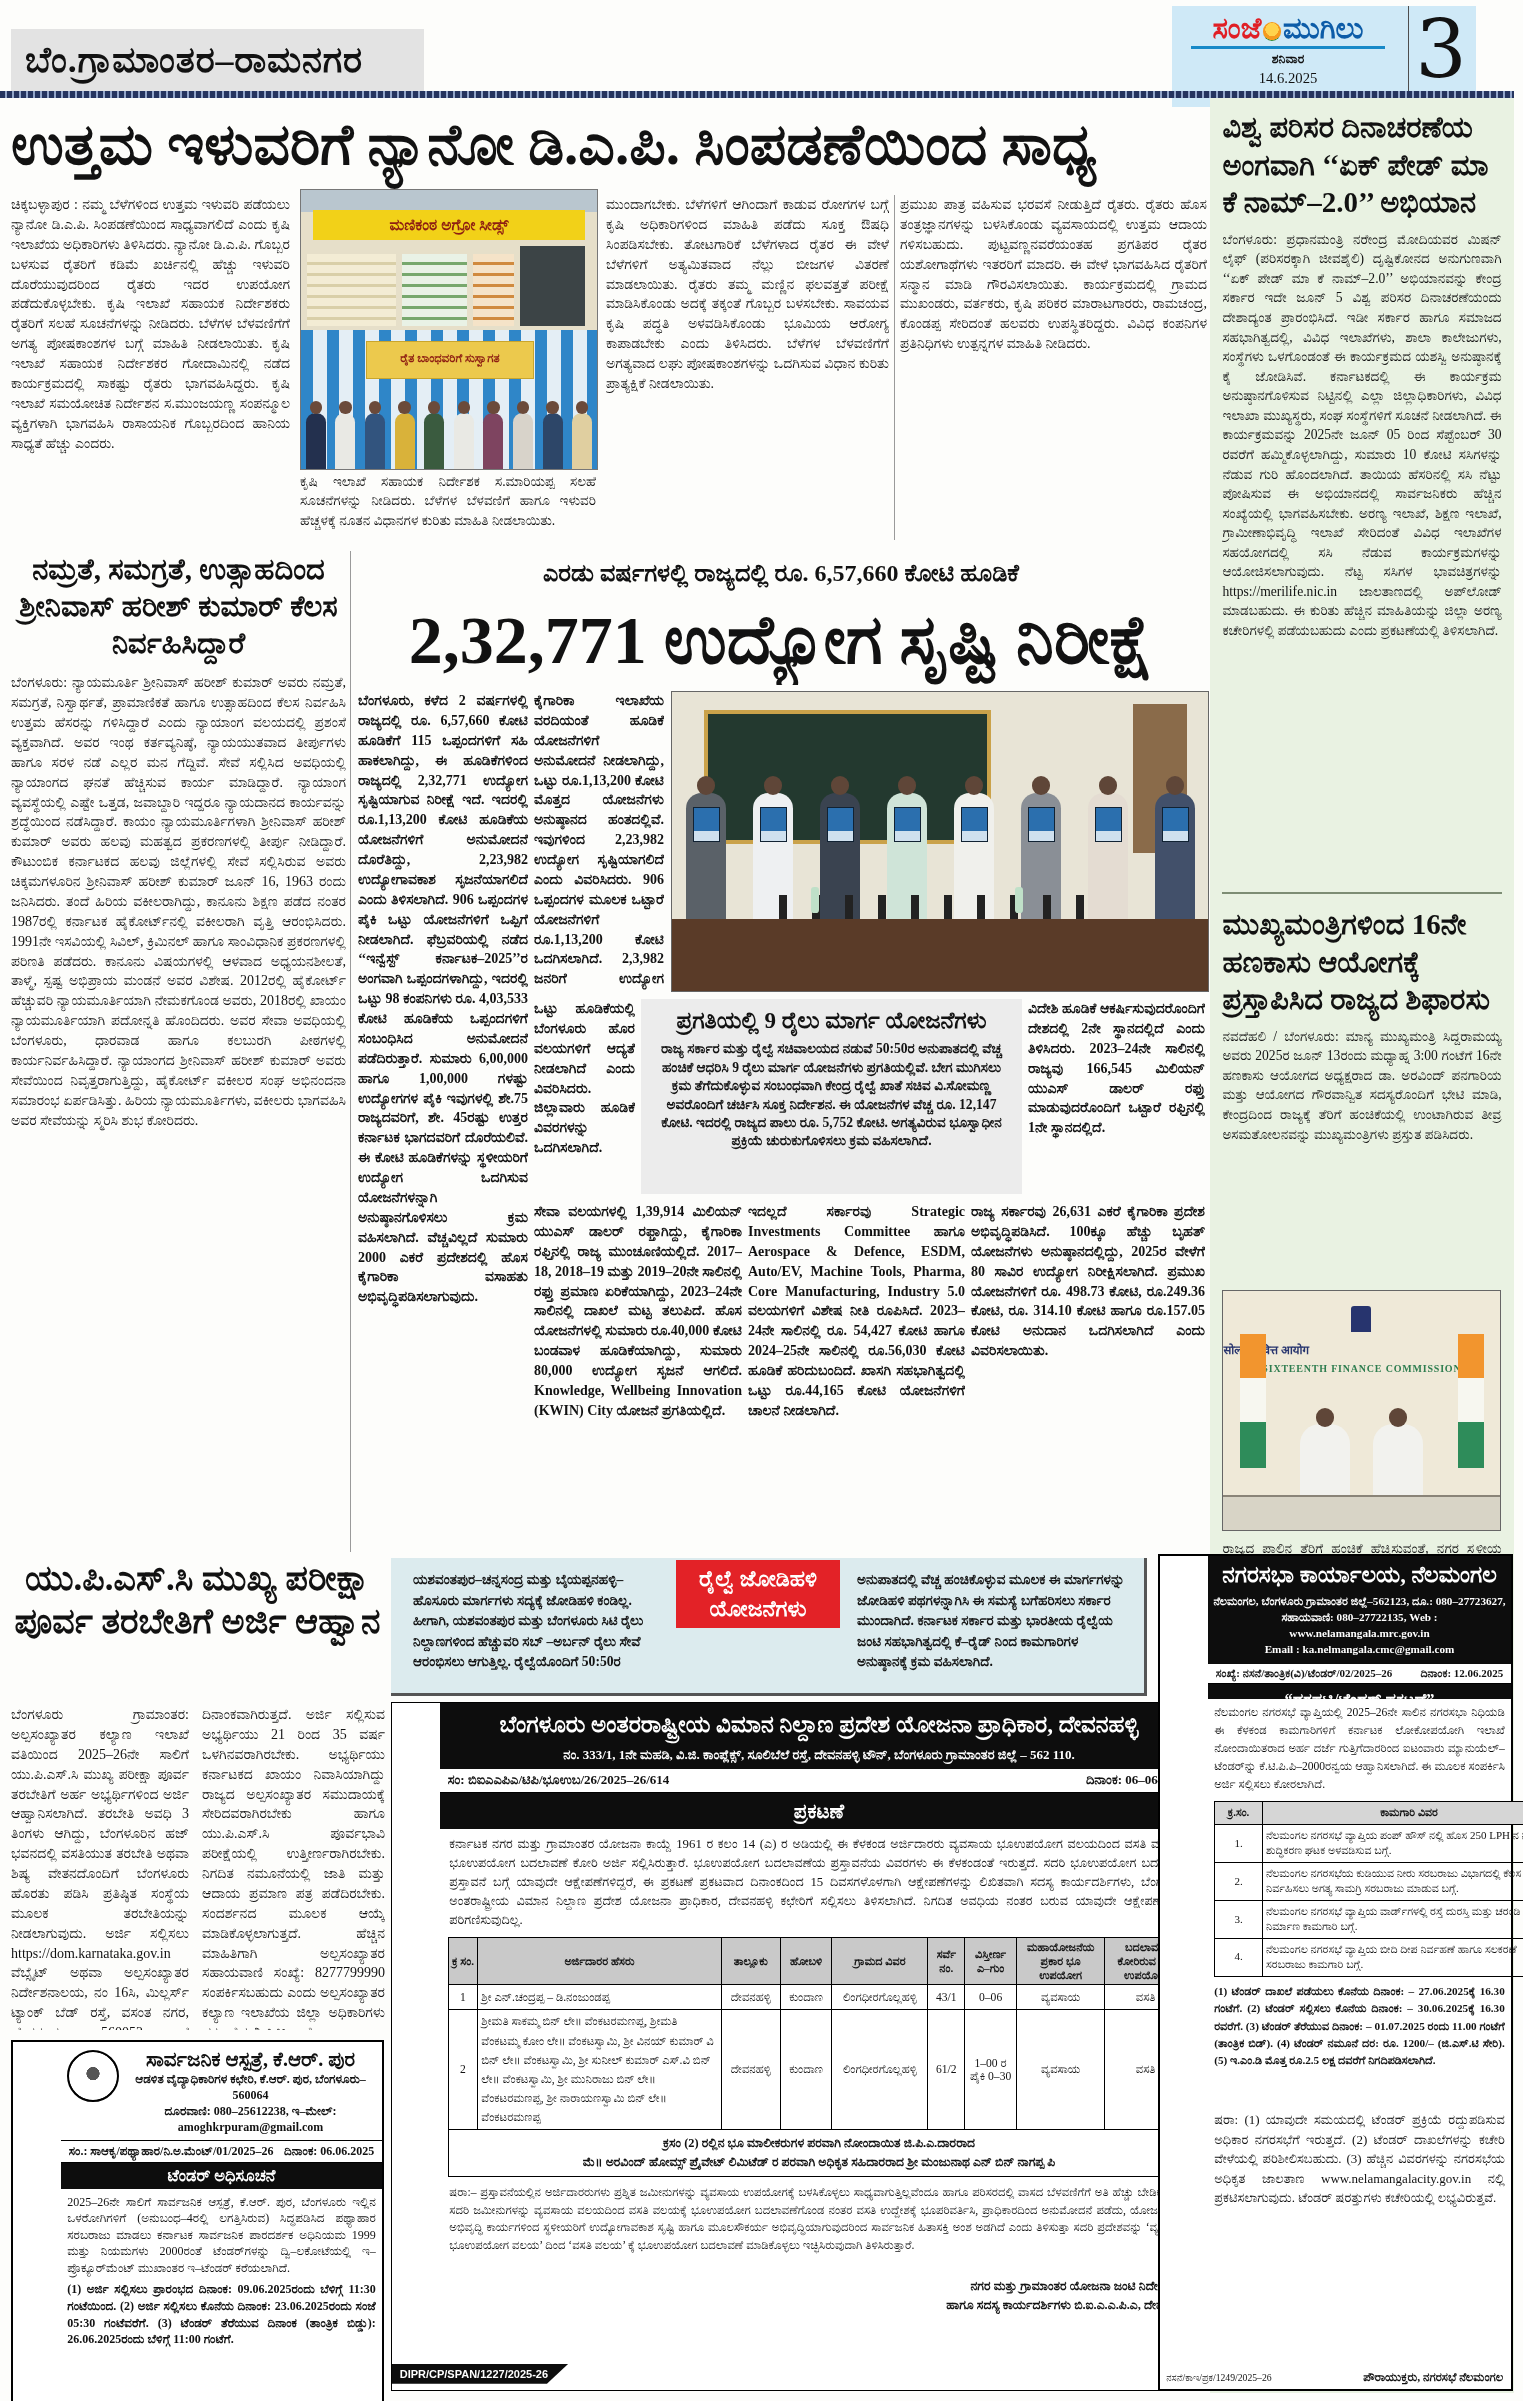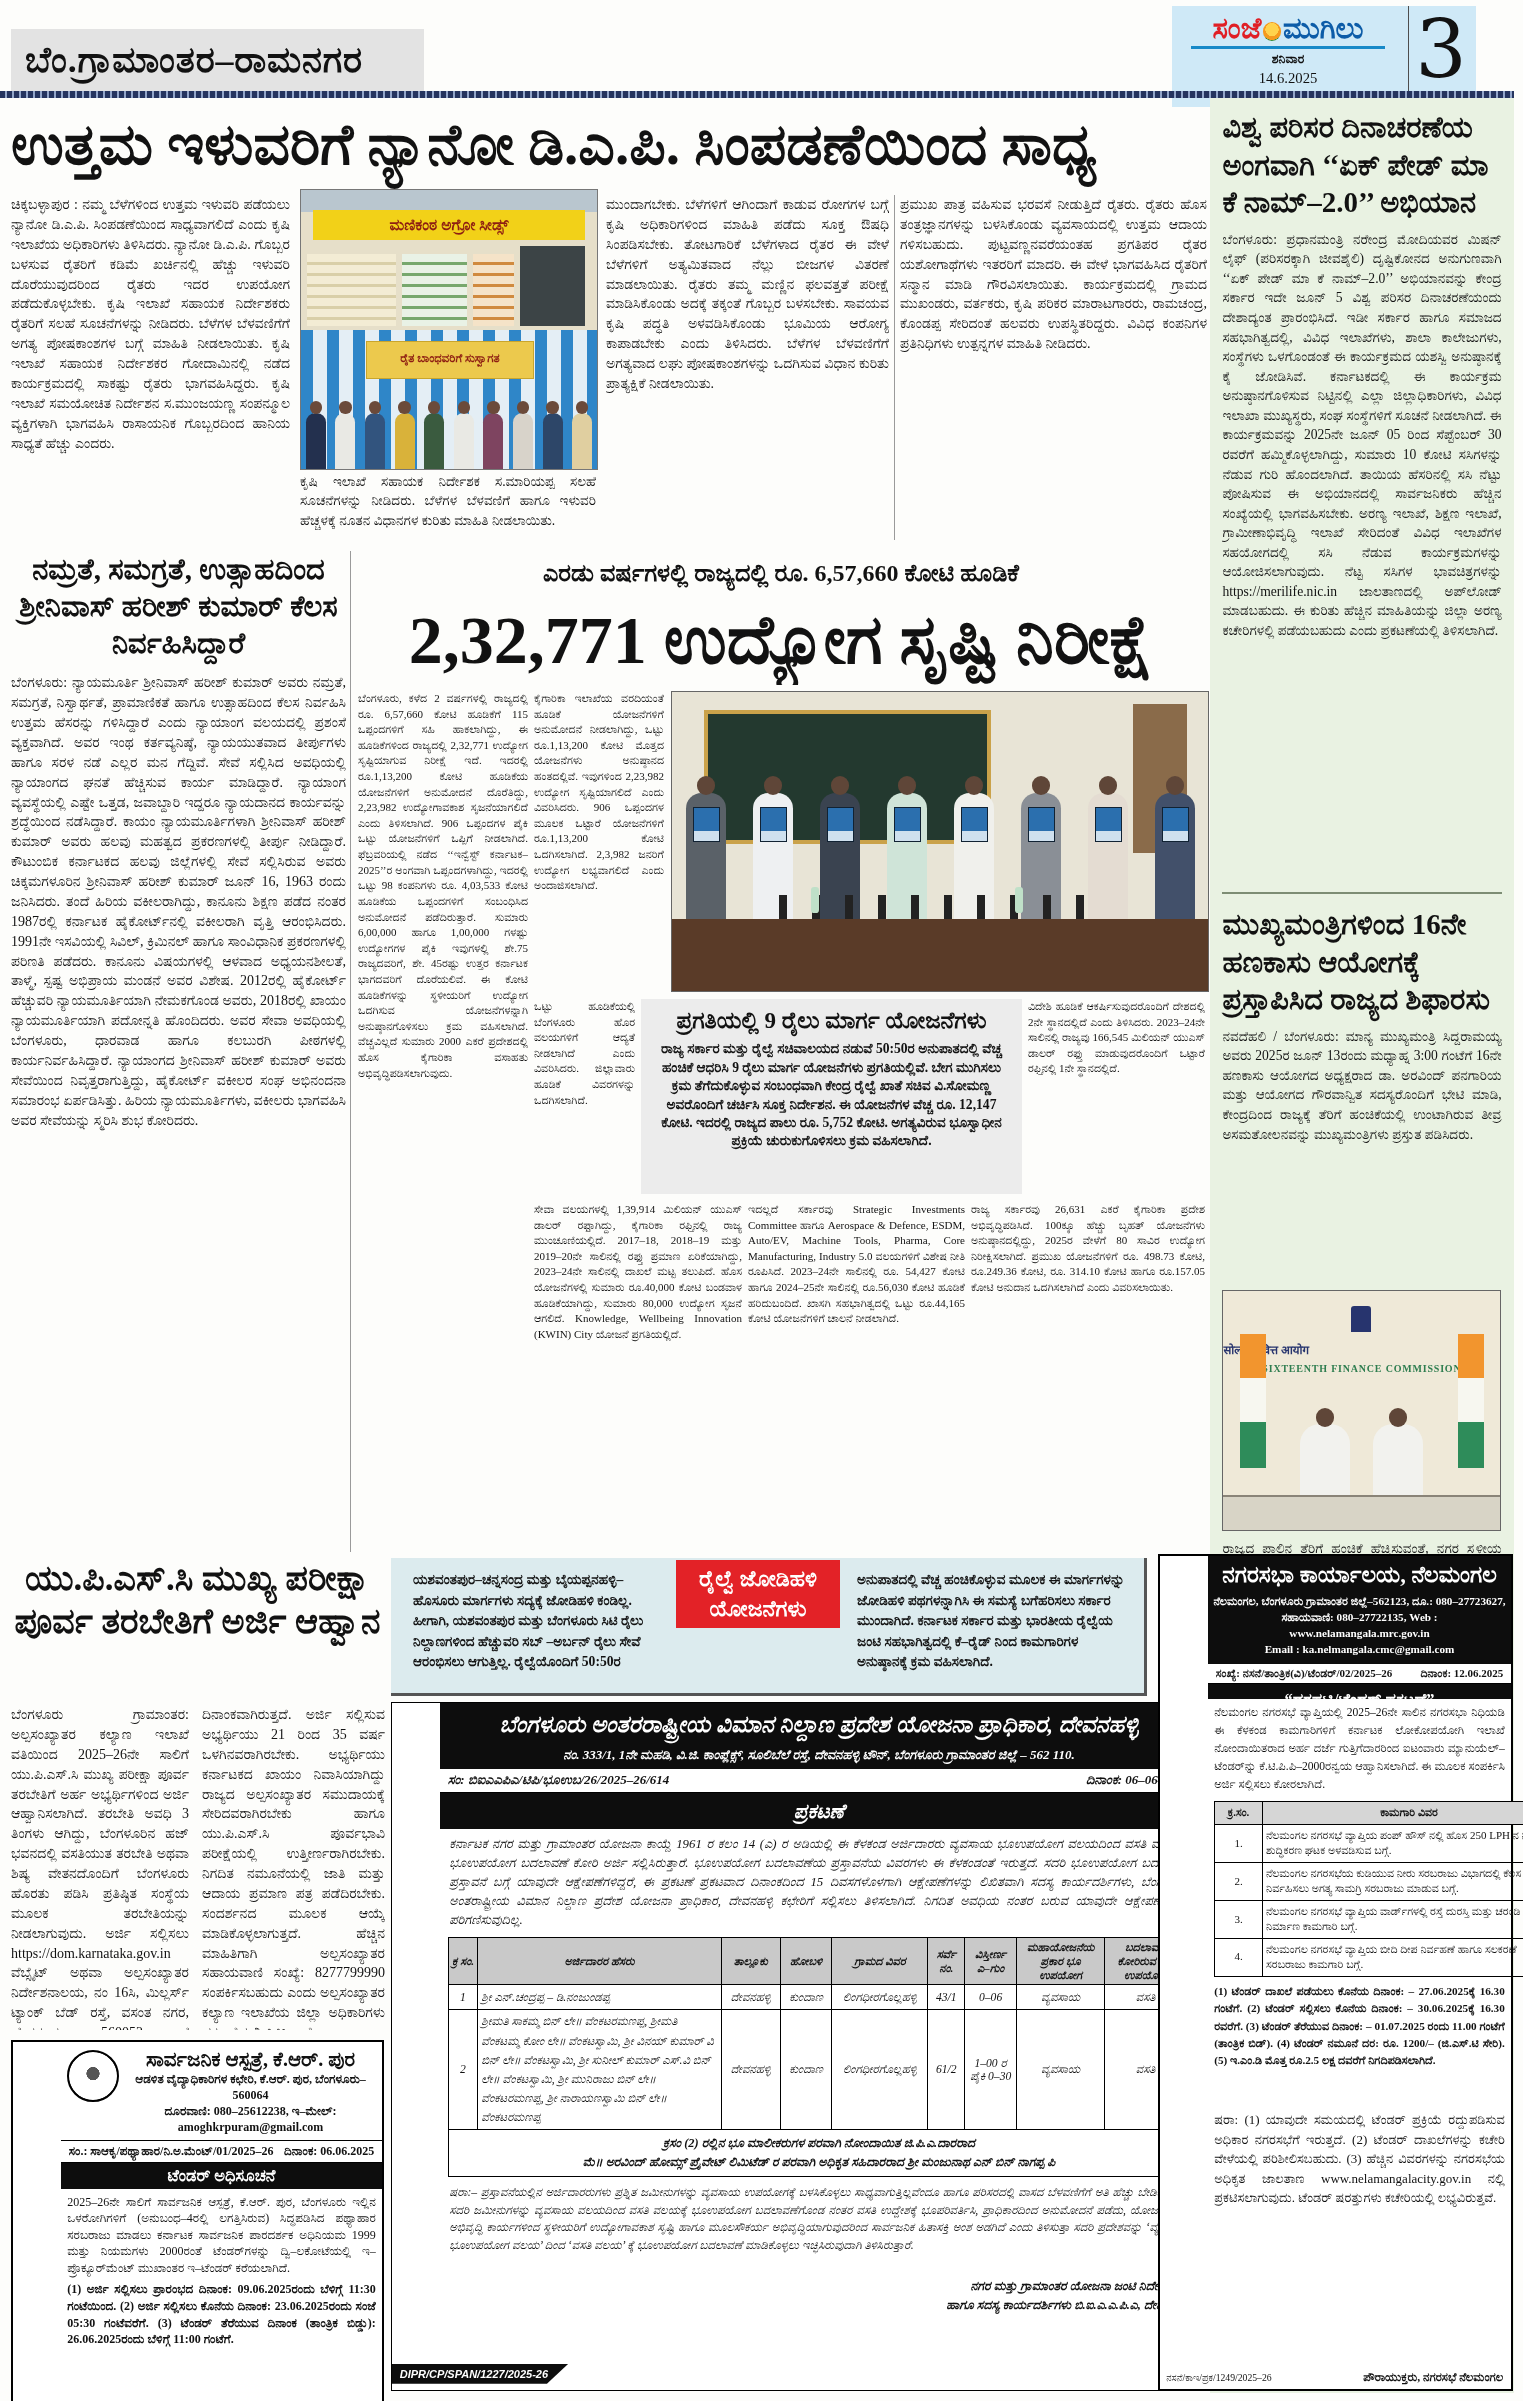--- a/index.html
+++ b/index.html
@@ -56,21 +56,21 @@
   .board{position:absolute;left:6%;top:6%;width:52%;height:42%;background:#23392f;border:4.6px solid #caa24a;}
   .photo-door{position:absolute;right:4%;top:4%;width:10%;height:50%;background:#8a6b4a;}
   .officials{position:absolute;left:0;bottom:24%;width:100%;height:48%;display:flex;align-items:flex-end;justify-content:space-around;}
   .off{width:40px;height:88%;border-radius:15.5px 15.5px 0 0;position:relative;}
   .off::before{content:"";position:absolute;top:-17px;left:11px;width:18.6px;height:18.6px;border-radius:50%;background:#5f4638;}
   .booklet{position:absolute;left:7.7px;top:14px;width:25px;height:33px;background:linear-gradient(#2b6fae 0 70%,#cfe0ee 70% 100%);border:0.8px solid #123;}
   .conf-table{position:absolute;left:0;bottom:0;width:100%;height:24%;background:#5a3b28;}
   .mics{position:absolute;left:20%;bottom:22%;width:60%;height:10%;
     background:repeating-linear-gradient(90deg,#222 0 7.7px,transparent 7.7px 33px);}
   .bottle{position:absolute;bottom:26%;width:7.7px;height:26px;background:#bfe0c8;border-radius:3.1px;}
-  .jobs-col{font-size:11px;}
+  .jobs-col{font-size:14px;font-weight:bold;}
   .box9{left:641px;top:999px;width:381px;height:195px;background:#ececec;padding:7.7px 12.4px;box-sizing:border-box;}
   .box9-t{font-size:23px;font-weight:bold;text-align:center;line-height:1.2;}
   .box9-b{margin-top:6.2px;font-size:13.6px;font-weight:bold;text-align:center;line-height:1.35;overflow:hidden;height:124px;}
   
   .rail{left:1210px;top:98px;width:304px;height:2295px;background:#e9f2e2;box-sizing:border-box;padding:11px 12.4px;}
   .rail-h{font-size:29px;font-weight:bold;line-height:1.3;}
   .rail-b{margin-top:7.7px;font-size:13.6px;text-align:justify;line-height:1.44;overflow:hidden;}
   .rail-div{height:1.5px;background:#7d8d74;margin:12.4px 0;}
   .fin-photo{width:277px;height:239px;border:0.8px solid #666;background:#efe9d8;position:relative;overflow:hidden;margin-top:7.7px;}
   .emblem{position:absolute;left:46%;top:6%;width:20px;height:26px;background:#27346e;border-radius:3.1px 3.1px 0 0;}
@@ -103,21 +103,21 @@
   .gov-emblem{width:48px;height:48px;border:2.3px double #000;border-radius:50%;flex:0 0 auto;margin:3.1px 4.6px 0 1.5px;
     background:radial-gradient(circle at 50% 45%, #555 0 18%, transparent 19%),radial-gradient(circle at 50% 50%, transparent 0 70%, #777 71% 74%, transparent 75%);}
   .hosp-title{font-size:20px;font-weight:bold;text-align:center;line-height:1.2;}
   .hosp-addr{font-size:12px;font-weight:bold;text-align:center;line-height:1.35;}
   .hosp-body{padding:4.6px 6.2px;font-size:12px;text-align:justify;line-height:1.38;}
   .hosp-items{padding:0 6.2px;font-size:12px;font-weight:bold;text-align:justify;line-height:1.4;}
   .hosp-foot{position:absolute;bottom:4.6px;left:6.2px;right:6.2px;display:flex;justify-content:space-between;align-items:flex-end;}
   .hosp-corner{font-size:10.5px;line-height:1.3;}
   .hosp-sig{font-size:12px;font-weight:bold;text-align:center;line-height:1.35;}
   
-  .airport{left:391px;top:1702px;width:808px;height:689px;border:1.5px solid #000;font-style:italic;}
+  .airport{left:391px;top:1702px;width:808px;height:689px;border:1.5px solid #000;}
   .ap-head{background:#0d0d0d;color:#fff;text-align:center;padding:7.7px 6.2px 6.2px;}
   .ap-title{font-size:23px;font-weight:bold;line-height:1.25;}
   .ap-addr{font-size:13px;font-weight:bold;margin-top:7.7px;}
   .ap-bar{height:36px;line-height:36px;font-size:20px;}
   .ap-body{padding:6.2px 9.3px;font-size:12.8px;text-align:justify;line-height:1.5;}
   .ap-table{border-collapse:collapse;margin:0 7.7px;width:739px;font-size:11.6px;}
   .ap-table th,.ap-table td{border:1.2px solid #000;padding:2.3px 3.1px;vertical-align:middle;}
   .ap-table th{background:#c9c9c9;font-size:11.2px;line-height:1.25;}
   .ap-table td{text-align:center;}
   .ap-table td.names{text-align:left;line-height:1.65;font-size:11.6px;}

